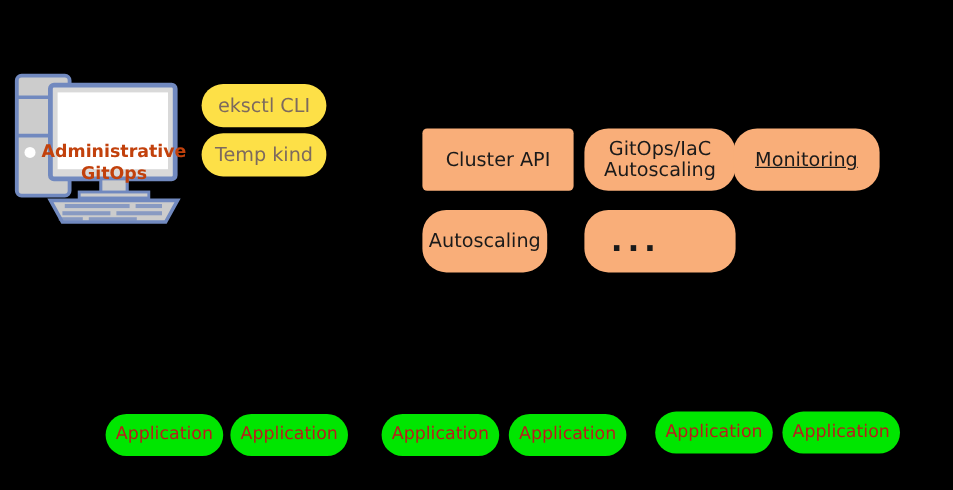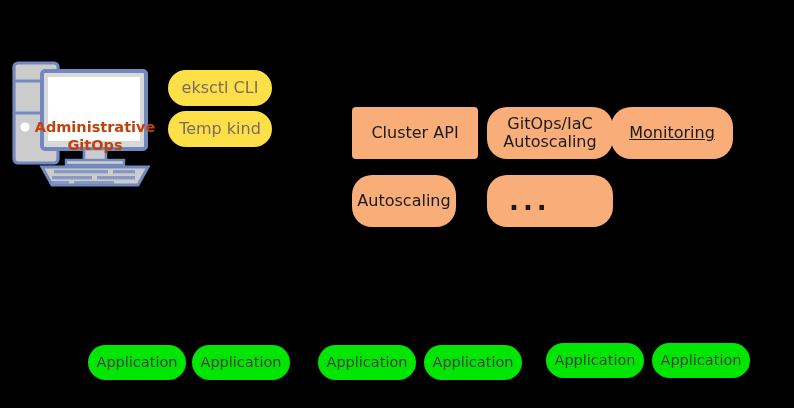--- a/index.html
+++ b/index.html
@@ -31,21 +31,21 @@
     color: #1a1a1a;
     font-size: 16px;
   }
   .pill-orange-muted {
     background: #fde047;
     color: #7d6a5e;
     font-size: 16px;
   }
   .pill-green {
     background: #00E600;
-    color: #404040;
+    color: #b91c1c;
     font-size: 14.5px;
   }
   .dots {
     justify-content: flex-start;
     padding-left: 22px;
     letter-spacing: 4px;
     font-size: 26px;
     font-weight: bold;
     line-height: 0.5;
   }

